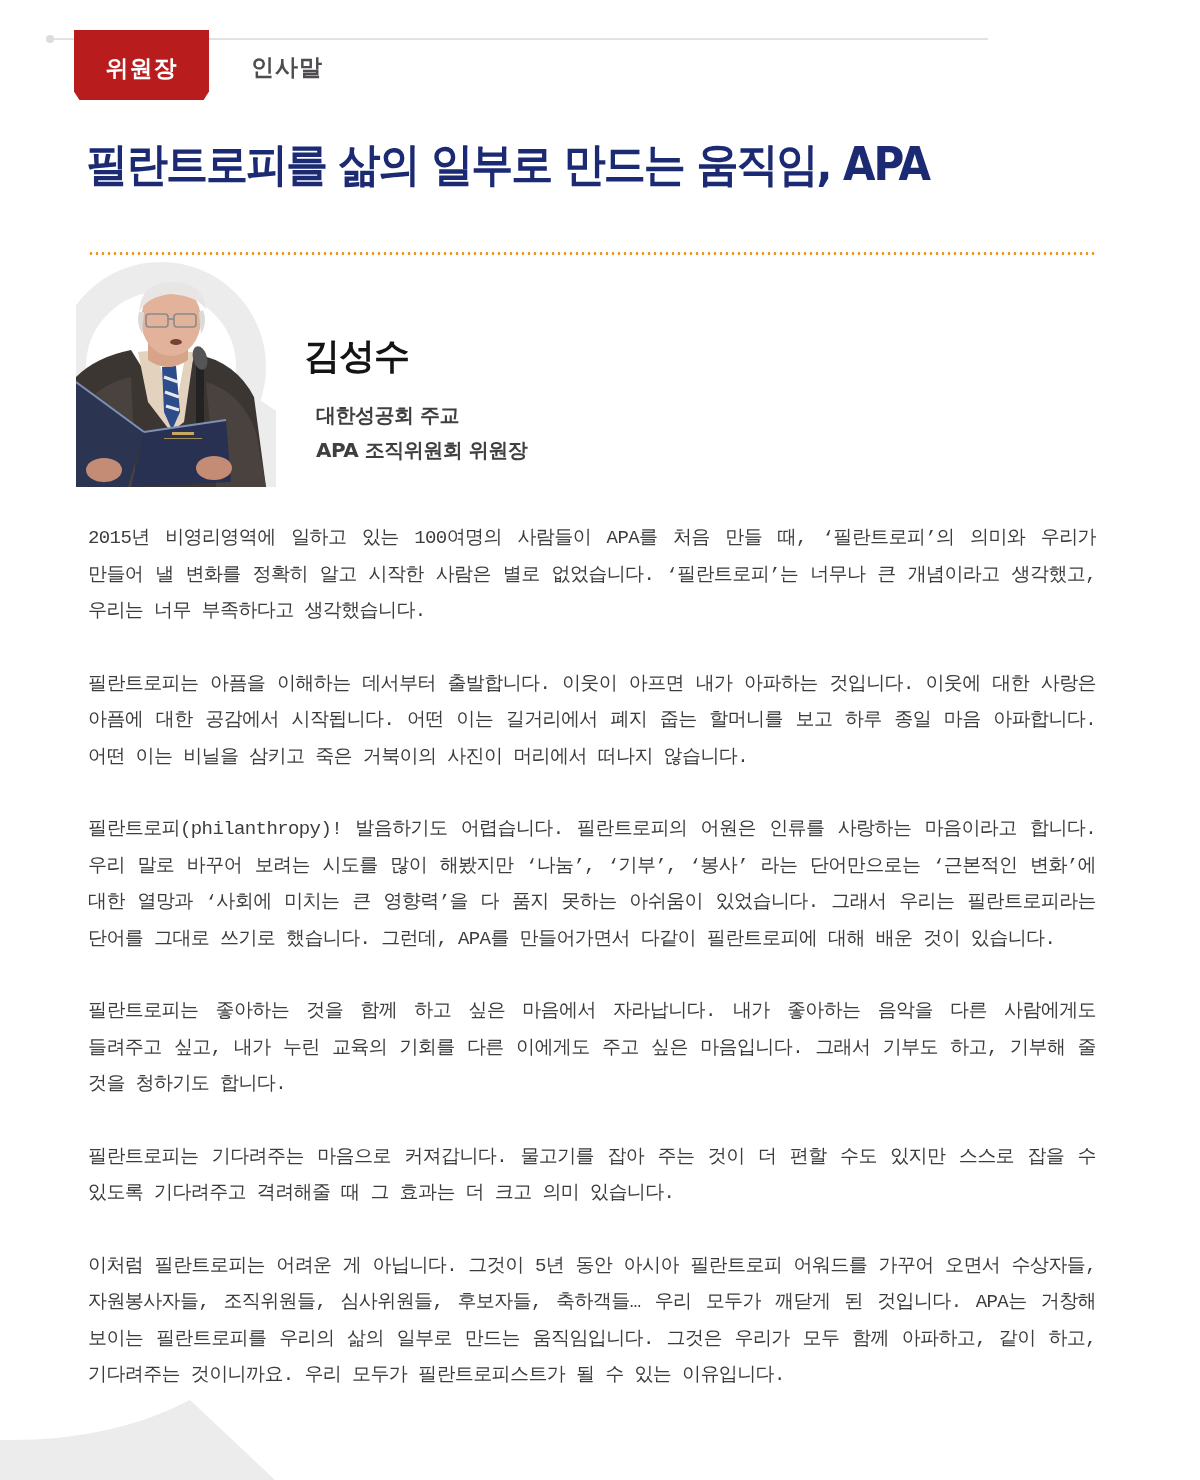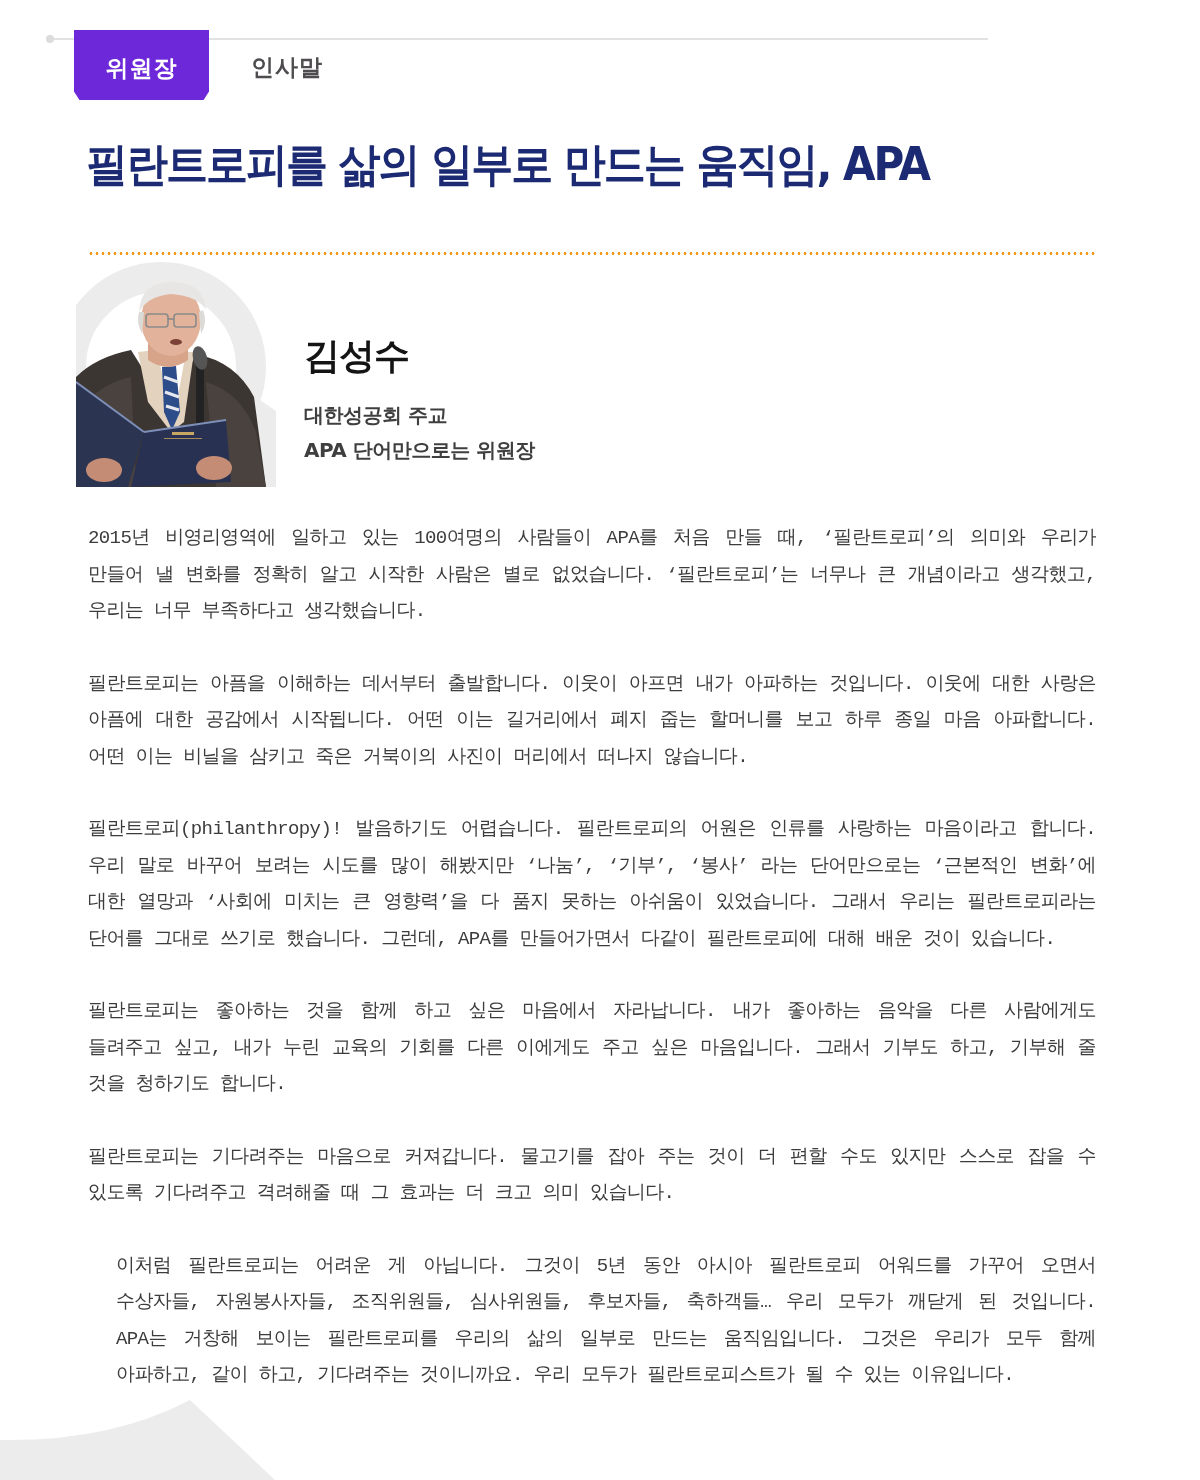--- a/index.html
+++ b/index.html
@@ -26,21 +26,21 @@
       position: absolute;
       left: 46px; top: 35px;
       width: 8px; height: 8px;
       border-radius: 50%;
       background: #dcdcdc;
     }
     .section-tag {
       position: absolute;
       left: 74px; top: 30px;
       width: 135px; height: 70px;
-      background: #6d28d9;
+      background: #b91c1c;
       clip-path: polygon(0 0, 100% 0, 100% 88%, 96% 100%, 4% 100%, 0 88%);
       color: #ffffff;
       font-weight: bold;
       font-size: 23px;
       letter-spacing: 1px;
       display: flex; align-items: center; justify-content: center;
       padding-top: 6px;
     }
     .section-sub {
       position: absolute;
@@ -105,21 +105,21 @@
     .person-name {
       position: absolute;
       left: 304px; top: 332px;
       font-weight: bold;
       font-size: 36px;
       color: #141414;
       letter-spacing: -1px;
     }
     .person-role {
       position: absolute;
-      left: 304px;
+      left: 316px;
       font-weight: bold;
       font-size: 20px;
       color: #3f3f3f;
       letter-spacing: -0.5px;
     }
     .role-1 { top: 402px; }
     .role-2 { top: 437px; }
 
     
     .article {
@@ -131,21 +131,21 @@
     .para {
       font-size: 19px;
       line-height: 36.5px;
       color: #3c3c3c;
       text-align: justify;
       text-align-last: left;
       letter-spacing: -0.6px;
       word-break: keep-all;
       margin-bottom: 36px;
     }
-    .para:last-child { margin-bottom: 0; margin-left: 28px; }
+    .para:last-child { margin-bottom: 0; }
 
     
     .bottom-deco {
       position: absolute;
       left: 0; top: 1400px;
       width: 300px; height: 80px;
       pointer-events: none;
     }
   </style>
 </head>
@@ -204,21 +204,21 @@
     <rect x="96" y="150" width="22" height="3" fill="#c7a862"></rect>
     <rect x="88" y="156" width="38" height="1" fill="#a38c57"></rect>
 
     <ellipse cx="28" cy="188" rx="18" ry="12" fill="#c48c74"></ellipse>
     <ellipse cx="138" cy="186" rx="18" ry="12" fill="#c48c74"></ellipse>
   </svg>
 </div>
 
 <div class="person-name">김성수</div>
 <div class="person-role role-1">대한성공회 주교</div>
-<div class="person-role role-2">APA 단어만으로는 위원장</div>
+<div class="person-role role-2">APA 조직위원회 위원장</div>
 
 <div class="article">
   <p class="para">2015년 비영리영역에 일하고 있는 100여명의 사람들이 APA를 처음 만들 때, ‘필란트로피’의 의미와 우리가 만들어 낼 변화를 정확히 알고 시작한 사람은 별로 없었습니다. ‘필란트로피’는 너무나 큰 개념이라고 생각했고, 우리는 너무 부족하다고 생각했습니다.</p>
   <p class="para">필란트로피는 아픔을 이해하는 데서부터 출발합니다. 이웃이 아프면 내가 아파하는 것입니다. 이웃에 대한 사랑은 아픔에 대한 공감에서 시작됩니다. 어떤 이는 길거리에서 폐지 줍는 할머니를 보고 하루 종일 마음 아파합니다. 어떤 이는 비닐을 삼키고 죽은 거북이의 사진이 머리에서 떠나지 않습니다.</p>
   <p class="para">필란트로피(philanthropy)! 발음하기도 어렵습니다. 필란트로피의 어원은 인류를 사랑하는 마음이라고 합니다. 우리 말로 바꾸어 보려는 시도를 많이 해봤지만 ‘나눔’, ‘기부’, ‘봉사’ 라는 단어만으로는 ‘근본적인 변화’에 대한 열망과 ‘사회에 미치는 큰 영향력’을 다 품지 못하는 아쉬움이 있었습니다. 그래서 우리는 필란트로피라는 단어를 그대로 쓰기로 했습니다. 그런데, APA를 만들어가면서 다같이 필란트로피에 대해 배운 것이 있습니다.</p>
   <p class="para">필란트로피는 좋아하는 것을 함께 하고 싶은 마음에서 자라납니다. 내가 좋아하는 음악을 다른 사람에게도 들려주고 싶고, 내가 누린 교육의 기회를 다른 이에게도 주고 싶은 마음입니다. 그래서 기부도 하고, 기부해 줄 것을 청하기도 합니다.</p>
   <p class="para">필란트로피는 기다려주는 마음으로 커져갑니다. 물고기를 잡아 주는 것이 더 편할 수도 있지만 스스로 잡을 수 있도록 기다려주고 격려해줄 때 그 효과는 더 크고 의미 있습니다.</p>
   <p class="para">이처럼 필란트로피는 어려운 게 아닙니다. 그것이 5년 동안 아시아 필란트로피 어워드를 가꾸어 오면서 수상자들, 자원봉사자들, 조직위원들, 심사위원들, 후보자들, 축하객들… 우리 모두가 깨닫게 된 것입니다. APA는 거창해 보이는 필란트로피를 우리의 삶의 일부로 만드는 움직임입니다. 그것은 우리가 모두 함께 아파하고, 같이 하고, 기다려주는 것이니까요. 우리 모두가 필란트로피스트가 될 수 있는 이유입니다.</p>
 </div>
 

